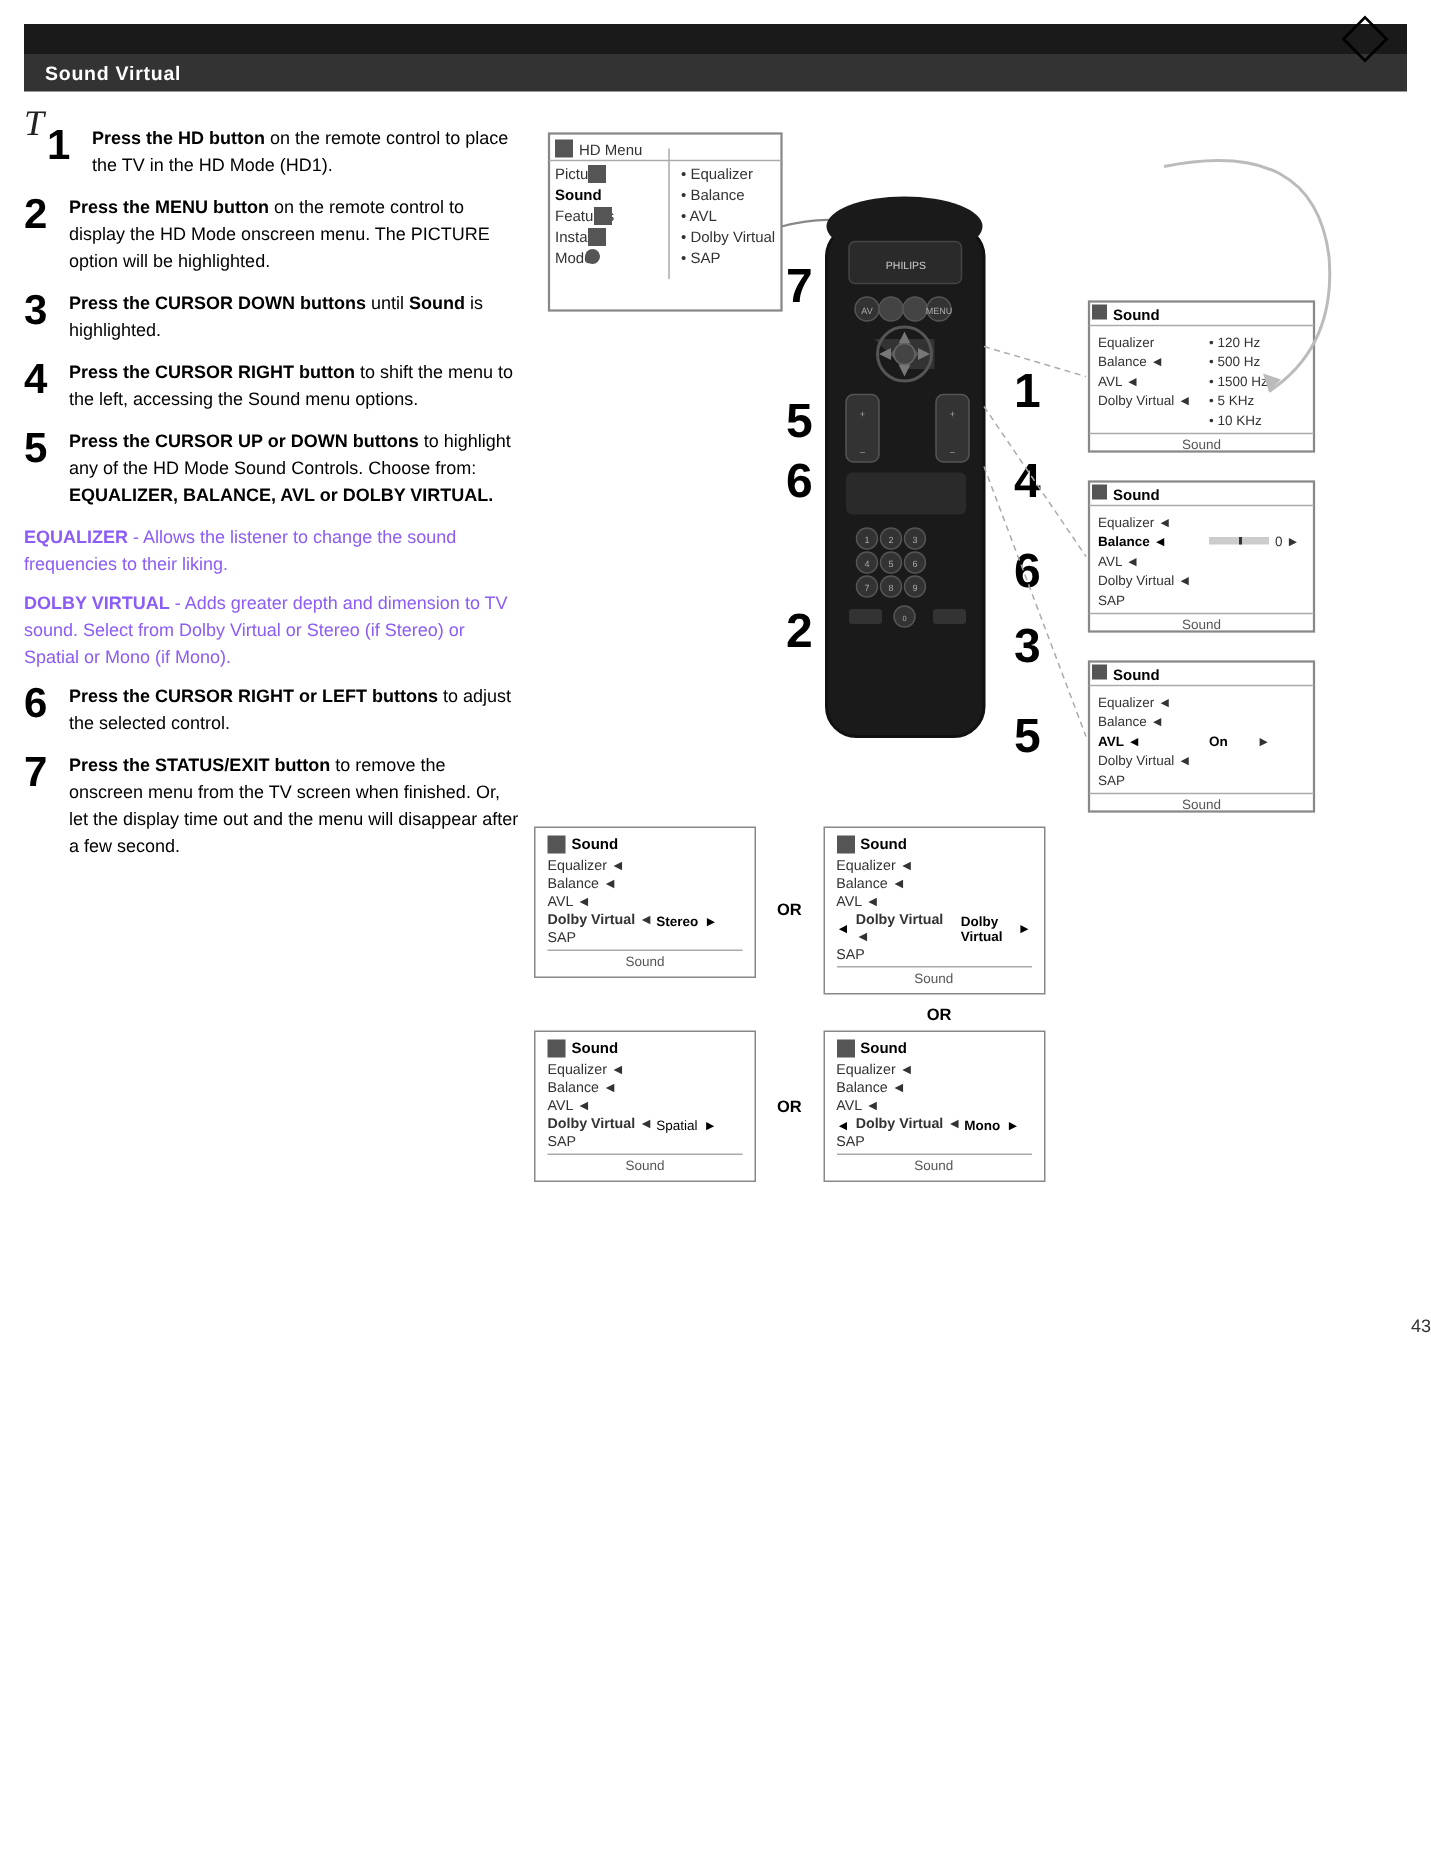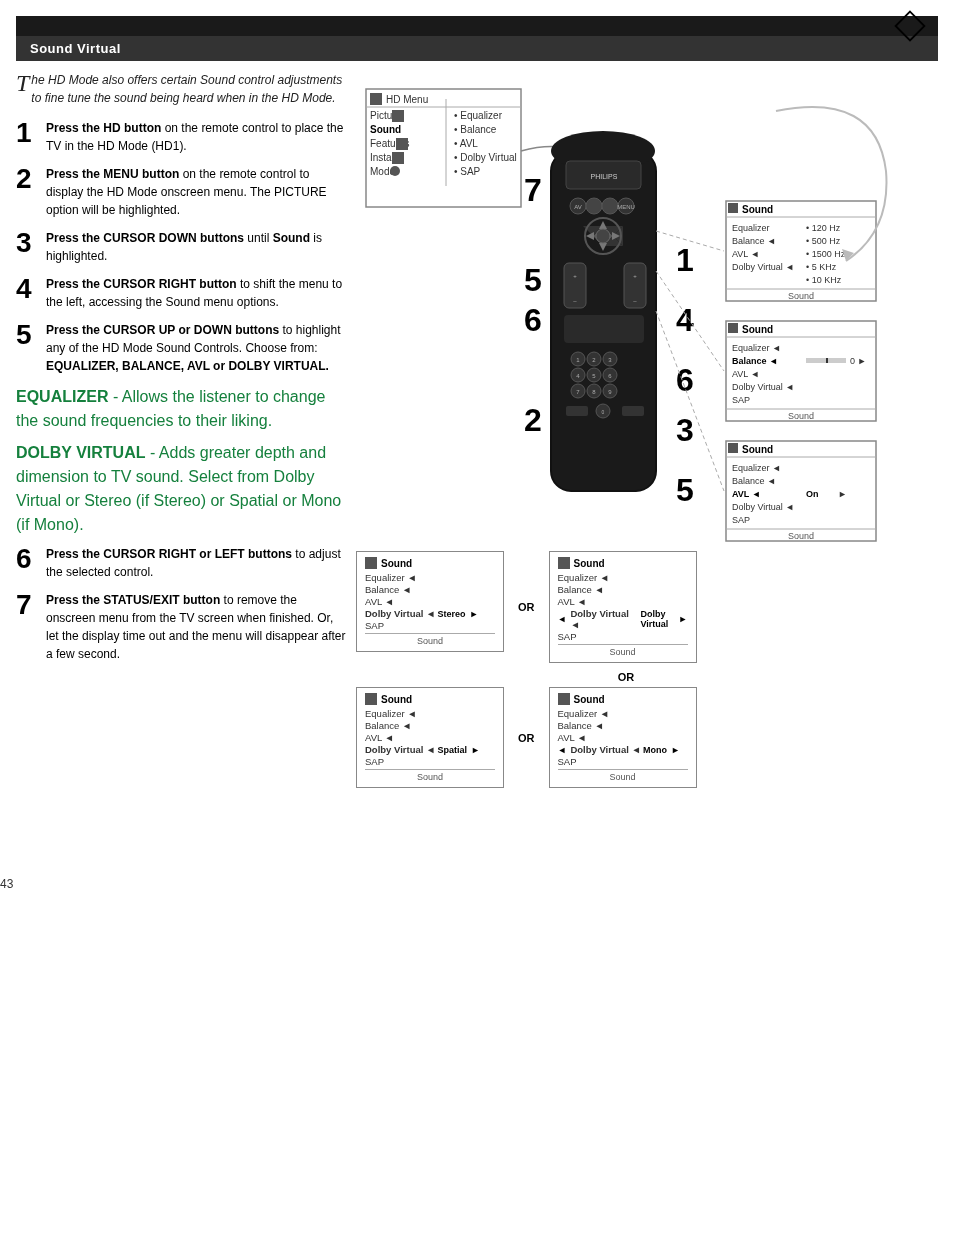--- a/index.html
+++ b/index.html
@@ -91,23 +91,23 @@
       color: #000;
     }
     .step-text {
       font-size: 12px;
       line-height: 1.5;
       color: #000000;
     }
     .step-text b { font-weight: bold; }
 
     .term-block {
-      font-size: 16px;
+      font-size: 12px;
       line-height: 1.5;
-      color: #15803d;
+      color: #8b5cf6;
       margin-bottom: 8px;
     }
     .term-block b { font-weight: bold; }
 
     
     .right-col {
       flex: 1;
       position: relative;
       min-height: 780px;
     }
@@ -136,21 +136,21 @@
       margin-bottom: 1px;
       font-size: 9.5px;
     }
     .sp-row .label { min-width: 68px; color: #333; }
     .sp-row b { font-weight: bold; }
     .sound-panel .sp-divider { border-top: 1px solid #aaa; margin: 2px 0; }
     .sound-panel .sp-footer { font-size: 9px; text-align: center; color: #555; margin-top: 2px; }
 
     
     .page-number {
-      text-align: left;
+      text-align: right;
       font-size: 12px;
       color: #333;
       margin-top: 16px;
       padding-bottom: 10px;
     }
 
     
     .diamond-border {
       fill: none;
       stroke: #000;
@@ -179,21 +179,20 @@
 <div class="section-header">
   <span>Sound Virtual</span>
 </div>
 
 <div class="main-layout">
 
   <div class="left-col">
 
     <div class="intro-text">
       <span class="drop-cap">T</span>
-      <span>he HD Mode also offers certain Sound control adjustments to fine tune the sound being heard when in the HD Mode.</span>
     </div>
 
     <div class="step">
       <div class="step-num">1</div>
       <div class="step-text"><b>Press the HD button</b> on the remote control to place the TV in the HD Mode (HD1).</div>
     </div>
     <div class="step">
       <div class="step-num">2</div>
       <div class="step-text"><b>Press the MENU button</b> on the remote control to display the HD Mode onscreen menu. The PICTURE option will be highlighted.</div>
     </div>
@@ -477,21 +476,21 @@
               <span class="label">Equalizer ◄</span>
             </div>
           <div class="sp-row">
               <span class="label">Balance ◄</span>
             </div>
           <div class="sp-row">
               <span class="label">AVL ◄</span>
             </div>
           <div class="sp-row">
             <span class="label"><b>Dolby Virtual</b> ◄</span>
-            <span style="font-size:9px;font-weight:bold;">Spatial</span>
+            <span style="font-size:9px;font-weight:normal;">Spatial</span>
             <span style="font-size:9px;margin-left:2px;">►</span>
           </div>
           <div class="sp-row">
               <span class="label">SAP</span>
             </div>
           <div class="sp-divider"></div>
           <div class="sp-footer">Sound</div>
         </div>
 
         <div style="font-size:11px;font-weight:bold;align-self:center;margin:0 4px;">OR</div>

